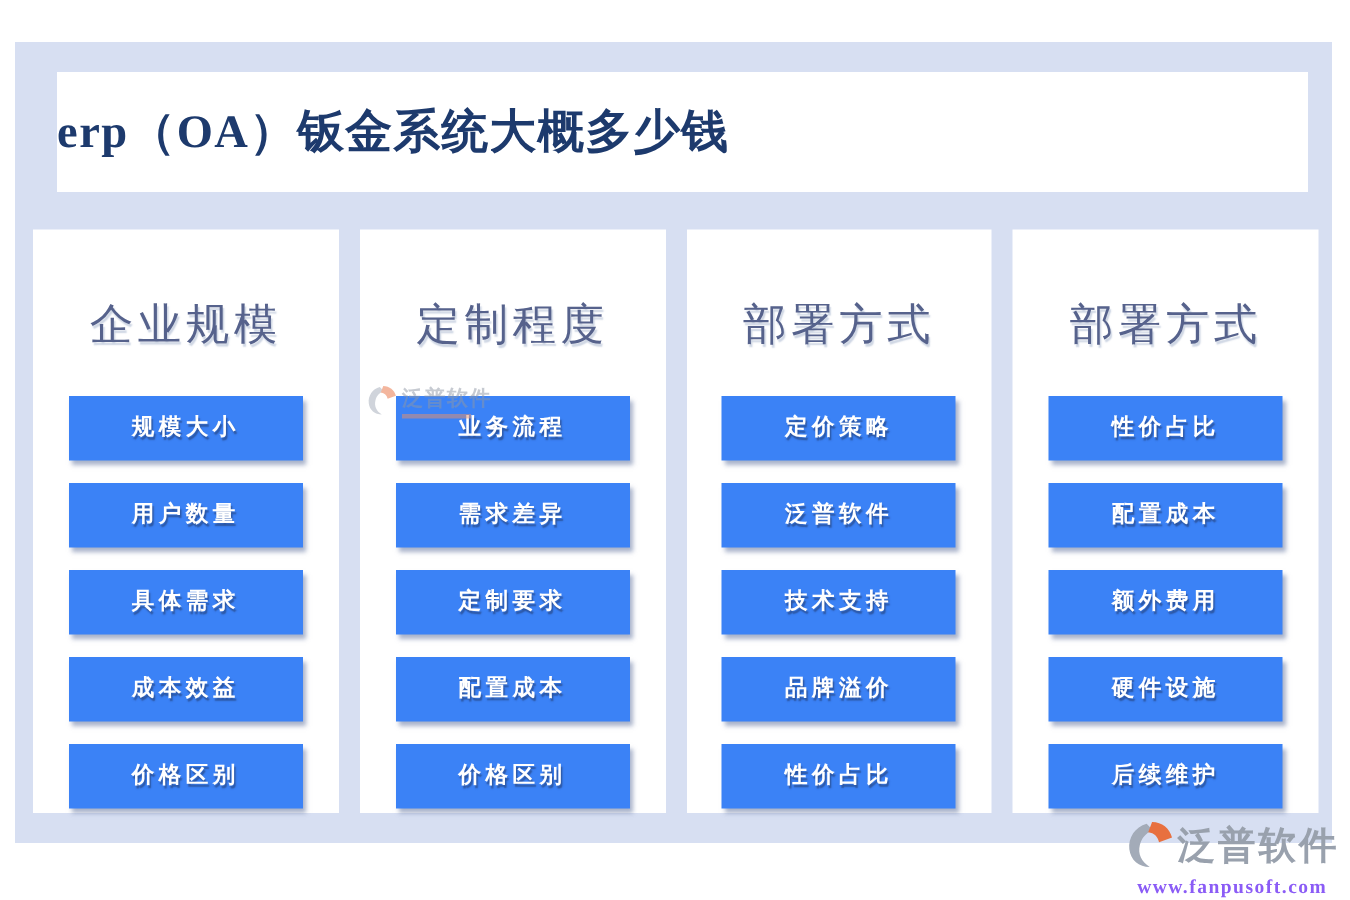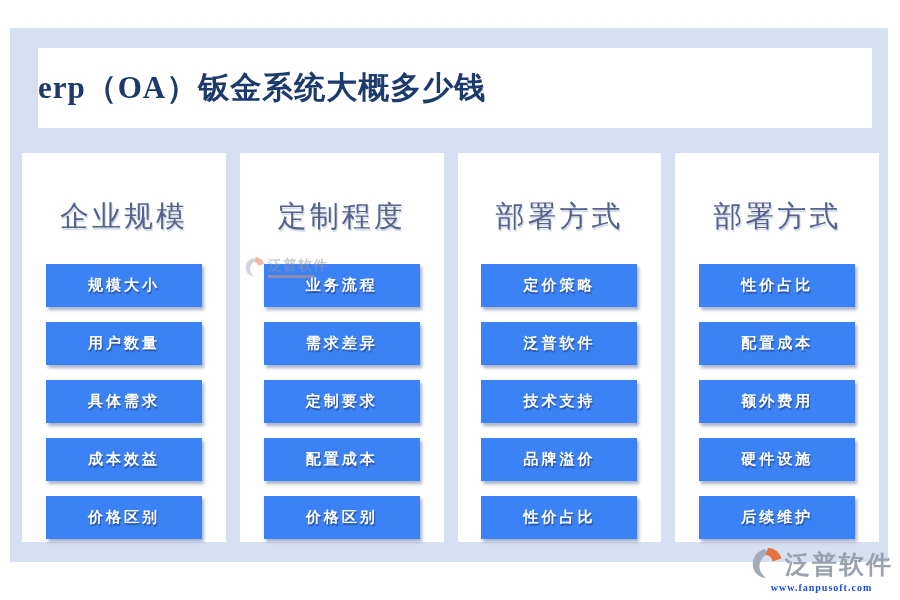--- a/index.html
+++ b/index.html
@@ -50,21 +50,21 @@
   }
   .wm-col{display:flex;flex-direction:column;align-items:flex-start;}
   .wm-text{font-size:14px;font-weight:bold;color:#8e96a5;letter-spacing:1px;line-height:14px;}
   .wm-bar{width:46px;height:3px;background:#e8906a;margin-top:2px;}
   .brand{
     position:absolute;right:7px;top:546px;z-index:7;
     display:flex;flex-direction:column;align-items:center;
   }
   .brand-row{display:flex;align-items:center;gap:2px;}
   .brand-name{font-size:25px;font-weight:bold;color:#99a1ad;letter-spacing:2px;line-height:30px;}
-  .brand-url{font-size:10px;font-weight:bold;color:#1d4ed8;letter-spacing:1px;margin-top:-1px;}
+  .brand-url{font-size:13px;font-weight:bold;color:#8b5cf6;letter-spacing:1px;margin-top:-1px;}
 </style>
 </head>
 <body>
 
 <div class="panel">
 
   <div class="title-box">
     <div class="page-title">erp（OA）钣金系统大概多少钱</div>
   </div>
 

